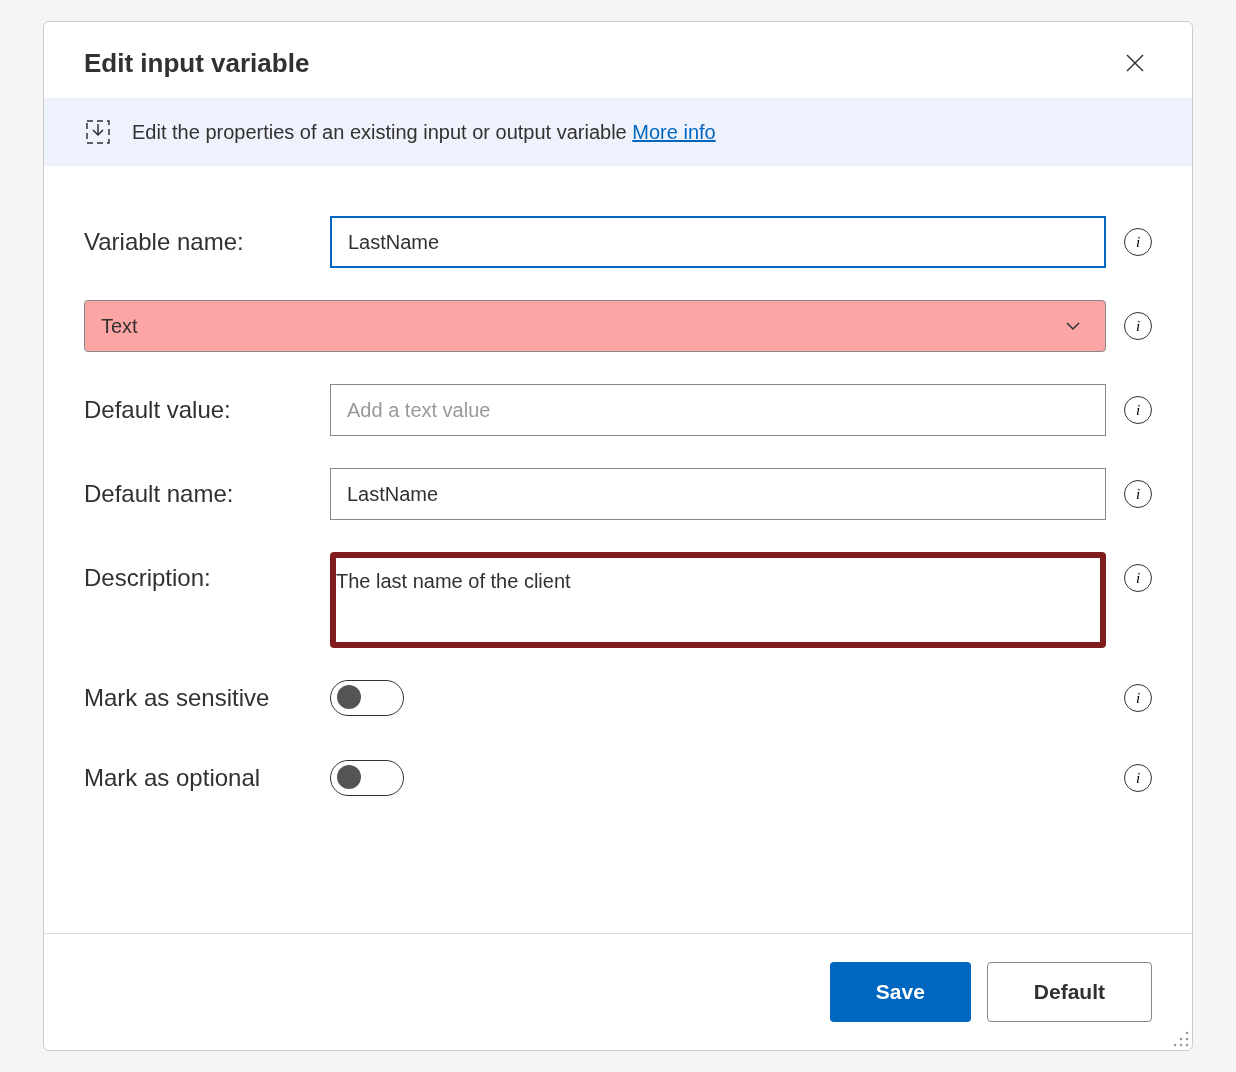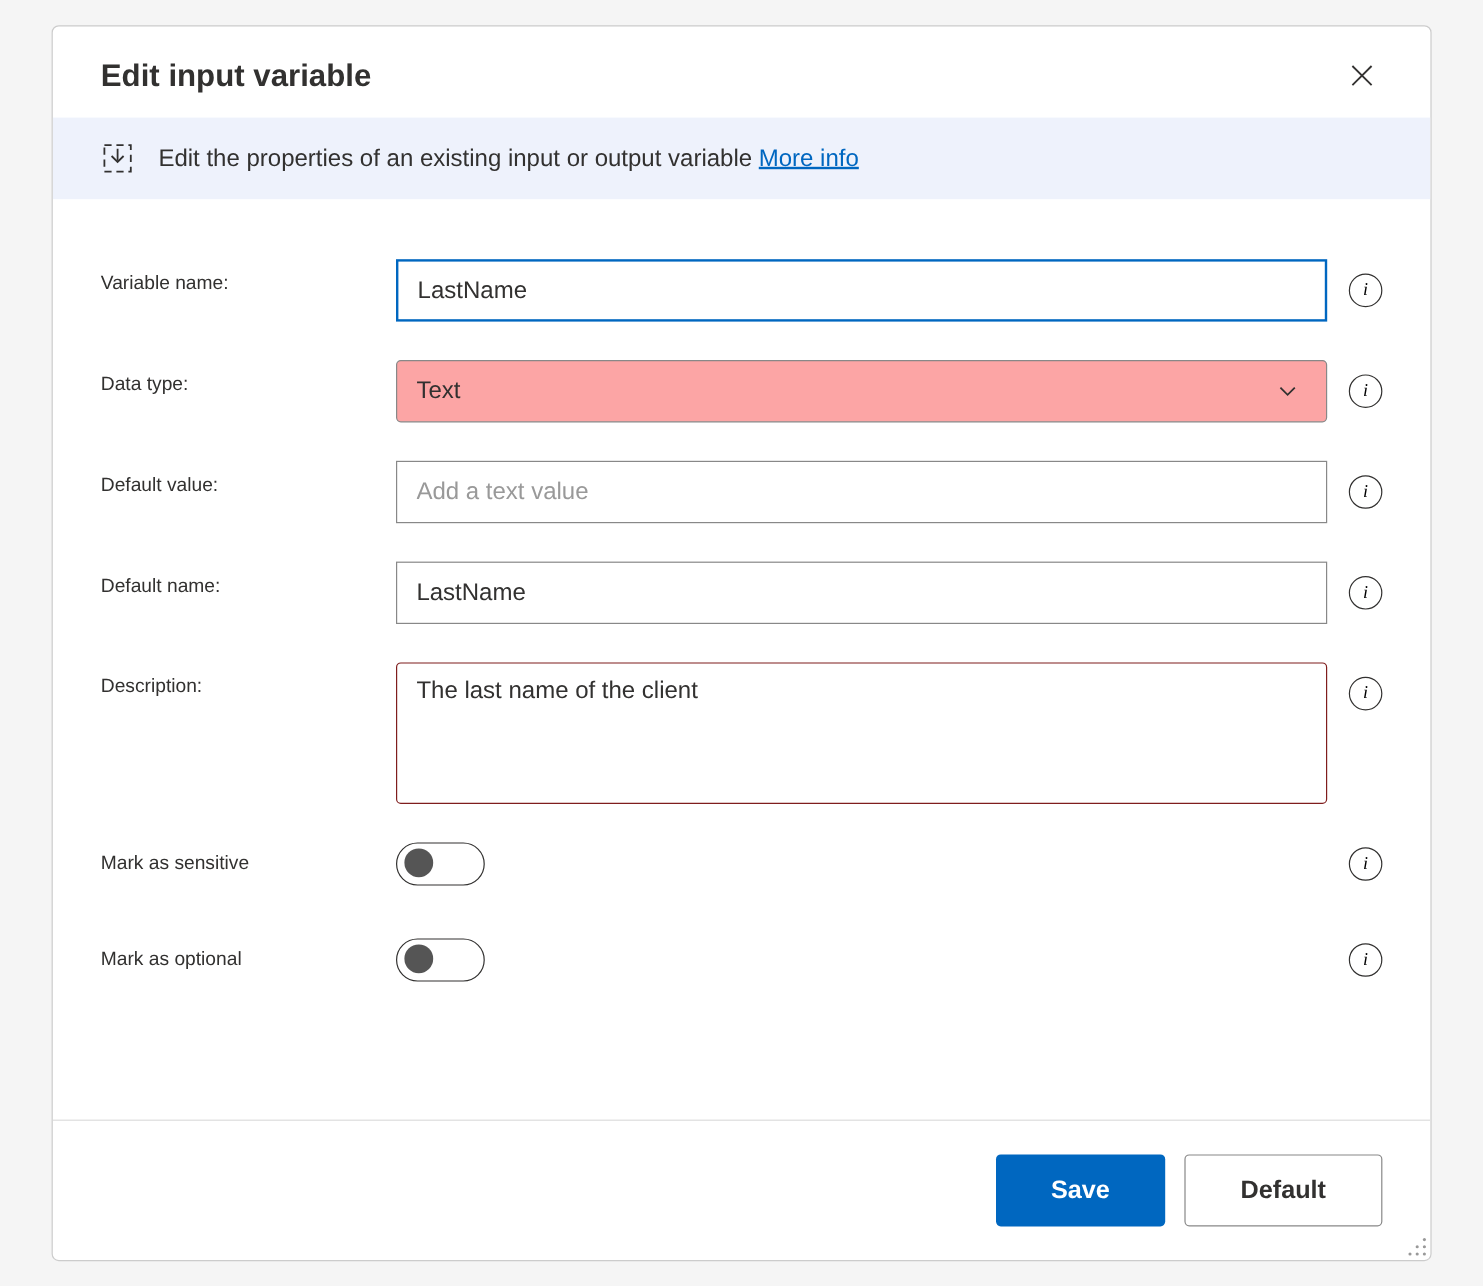--- a/index.html
+++ b/index.html
@@ -73,21 +73,21 @@
       padding: 50px 40px 30px 40px;
       flex: 1;
     }
     .form-row {
       display: flex;
       align-items: flex-start;
       margin-bottom: 32px;
     }
     .form-label {
       width: 246px;
-      font-size: 16px;
+      font-size: 24px;
       color: #323130;
       padding-top: 12px;
     }
     .form-control-wrap {
       flex: 1;
       display: flex;
       align-items: flex-start;
       gap: 18px;
     }
     .text-input {
@@ -123,24 +123,24 @@
       display: flex;
       align-items: center;
       justify-content: space-between;
       cursor: pointer;
     }
     .chevron {
       margin-right: 6px;
     }
     .textarea-input {
       flex: 1;
-      height: 118px;
-      padding: 12px 16px;
-      font-size: 20px;
-      border: 1px solid #7f1d1d;
+      height: 96px;
+      padding: 12px 0;
+      font-size: 20px;
+      border: 6px solid #7f1d1d;
       border-radius: 4px;
       color: #323130;
       font-family: inherit;
       resize: none;
     }
     .info-icon-btn {
       background: none;
       border: none;
       cursor: pointer;
       padding: 0;
@@ -264,21 +264,20 @@
       <label class="form-label">Variable name:</label>
       <div class="form-control-wrap">
         <input type="text" class="text-input focused" value="LastName" style="">
         <button class="info-icon-btn">
           <span class="info-circle">i</span>
         </button>
       </div>
     </div>
 
     <div class="form-row">
-      <label class="form-label">Data type:</label>
       <div class="form-control-wrap">
         <div class="select-wrap">
           <div class="select-input">
             <span>Text</span>
             <svg class="chevron" width="20" height="20" viewBox="0 0 20 20">
               <polyline points="4,7 10,13 16,7" fill="none" stroke="#323130" stroke-width="1.5"></polyline>
             </svg>
           </div>
         </div>
         <button class="info-icon-btn">

